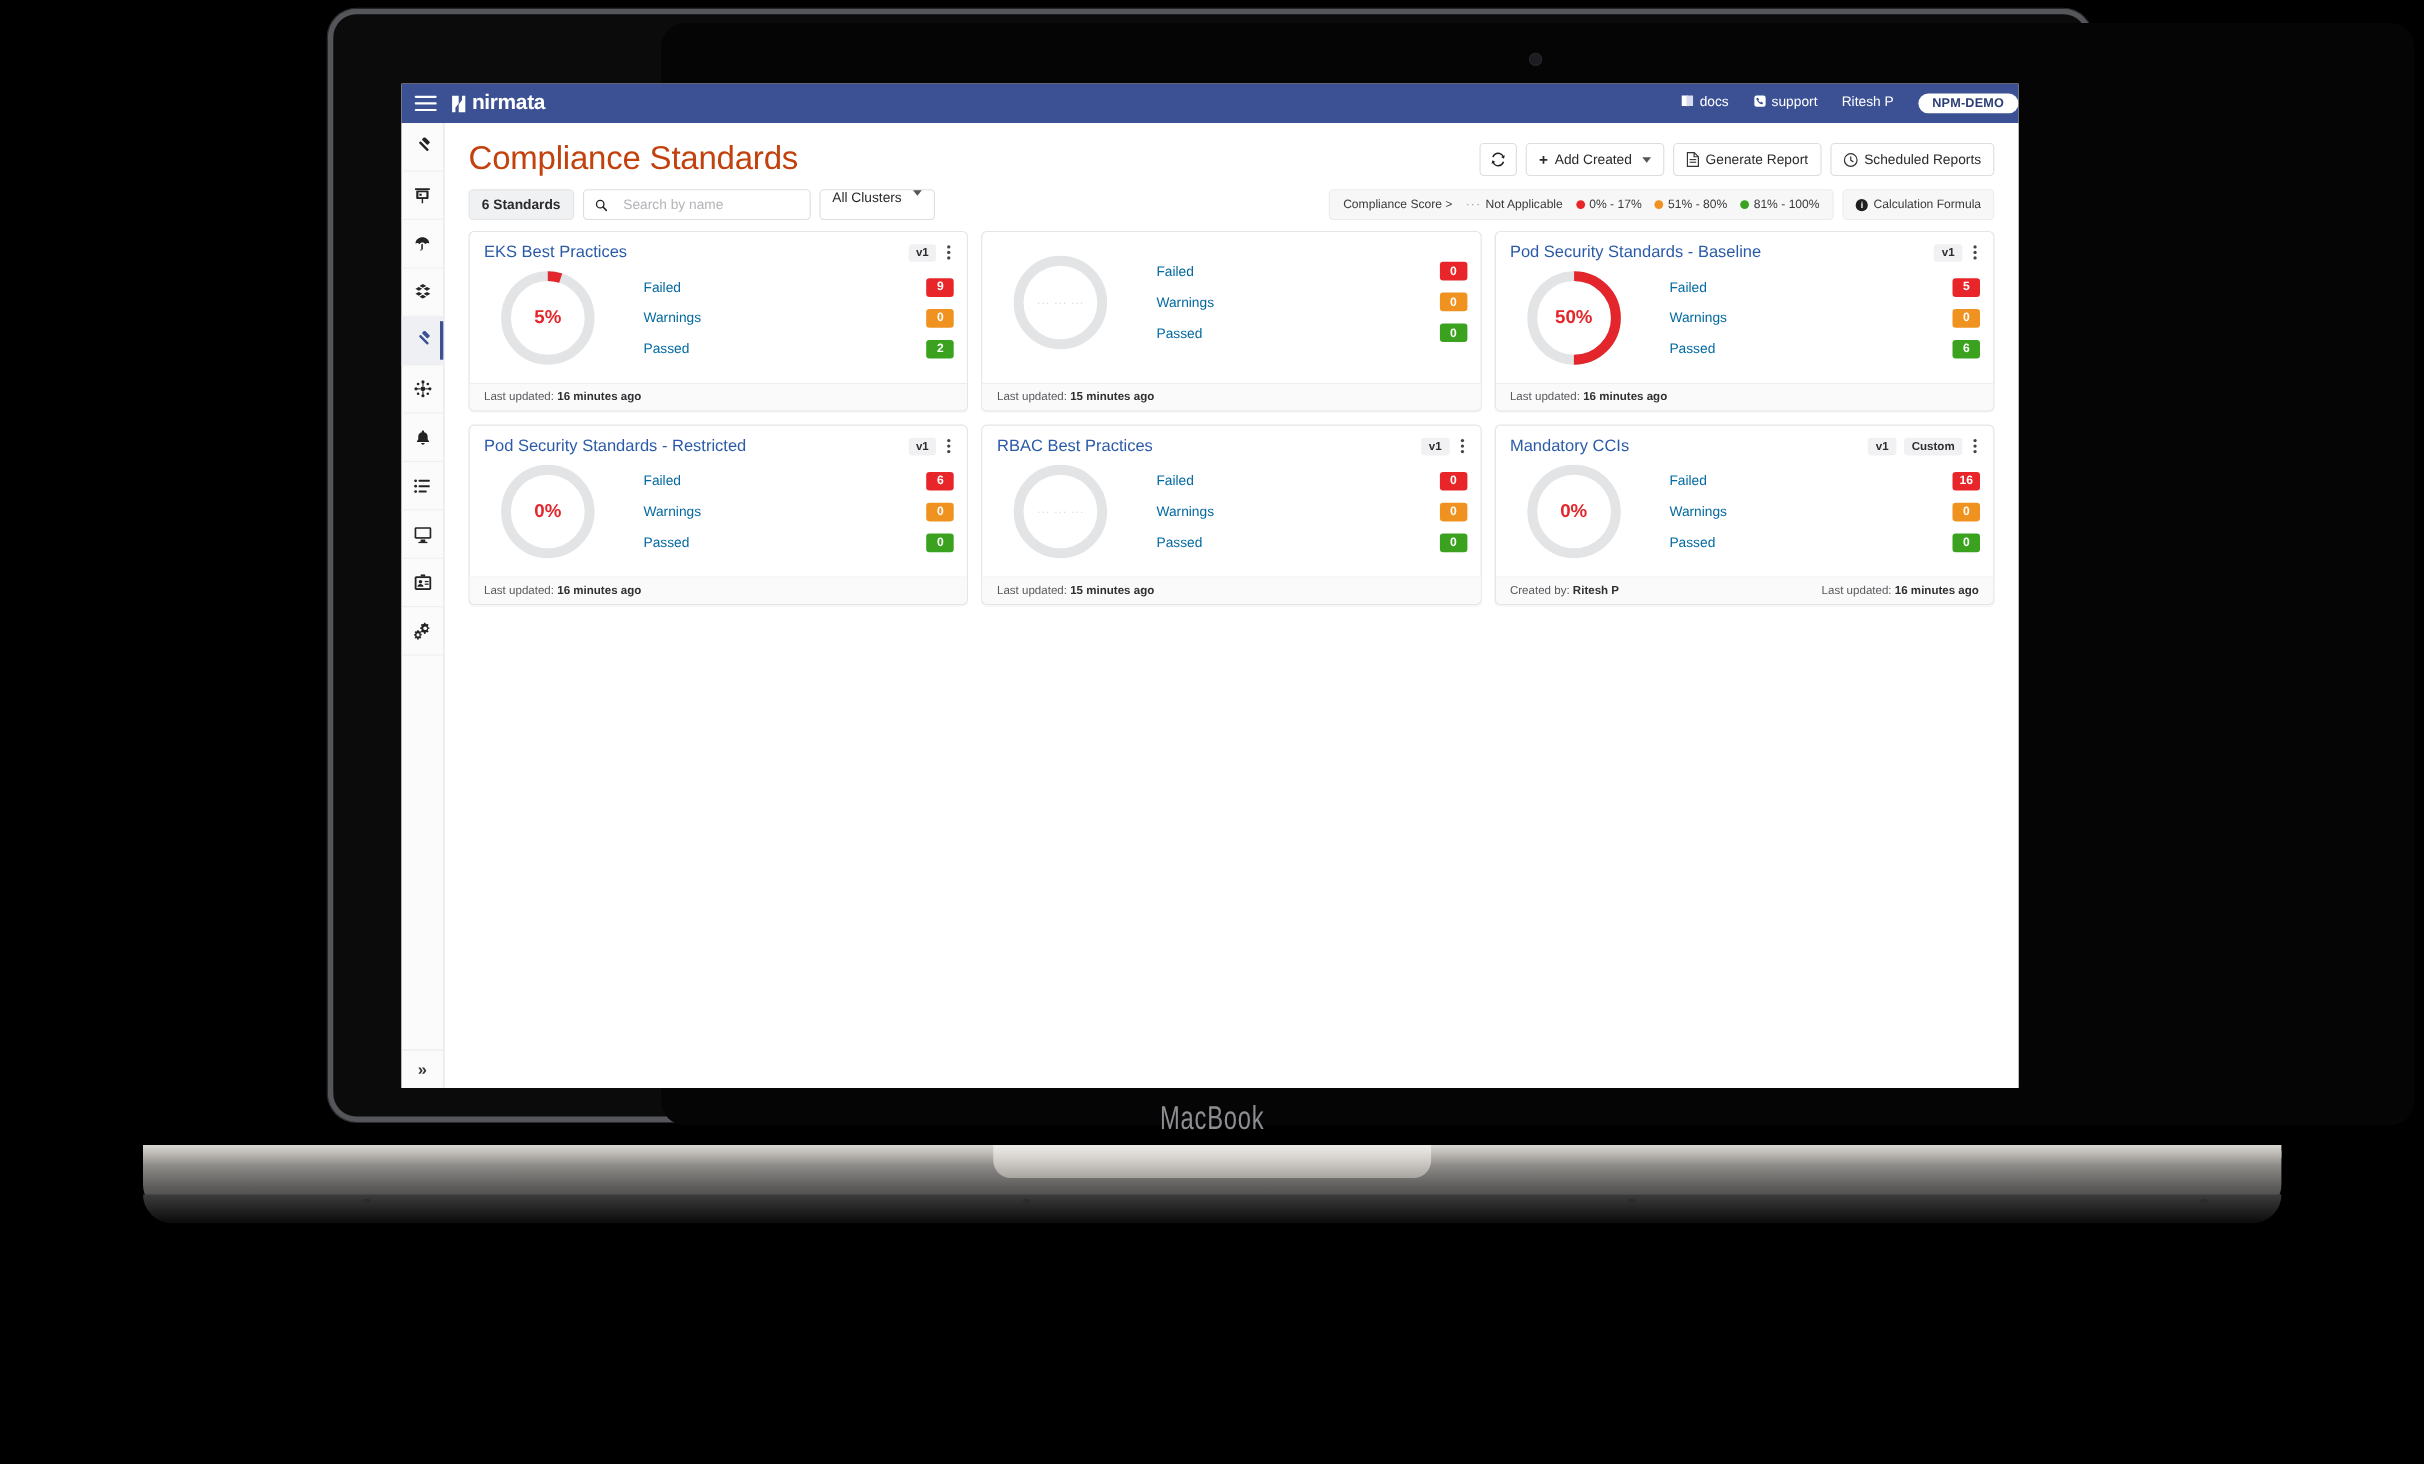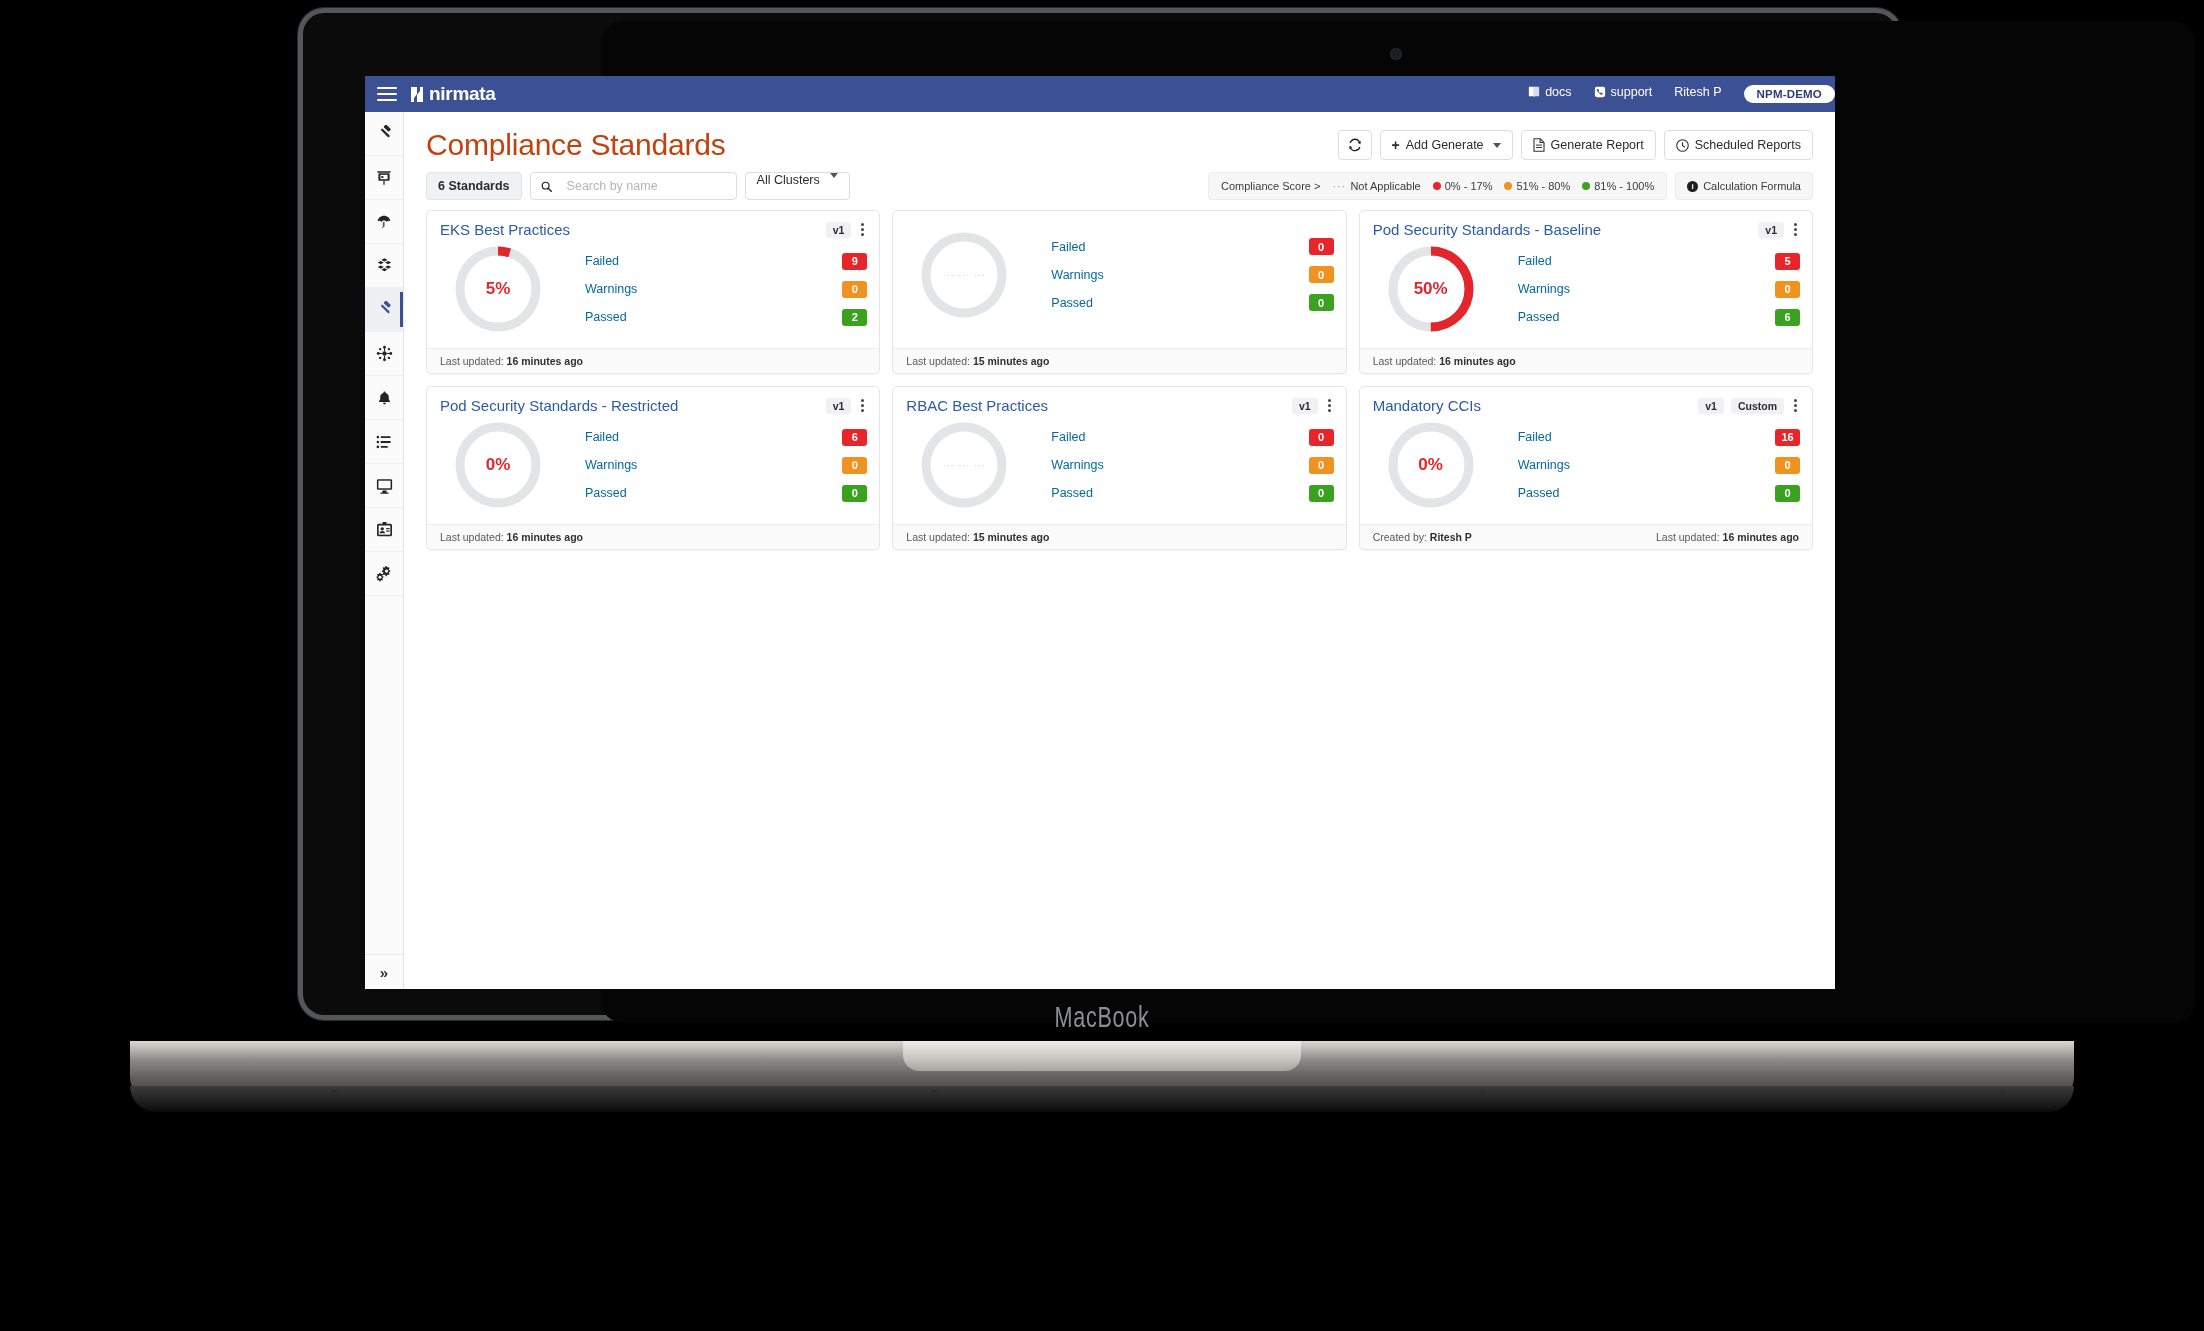--- a/index.html
+++ b/index.html
@@ -360,21 +360,21 @@
 
             <div class="hbtn icon-only">
               <svg width="14" height="14" viewBox="0 0 16 16">
                 <path d="M8 2.2c1.9 0 3.6 1.1 4.4 2.7l-1.5.4 3.1 1.8.9-3.4-1.3.4C12.5 1.9 10.4.6 8 .6 5 .6 2.5 2.6 1.7 5.3l1.6.4C3.9 3.7 5.8 2.2 8 2.2z" fill="#222"></path>
                 <path d="M8 13.8c-1.9 0-3.6-1.1-4.4-2.7l1.5-.4-3.1-1.8-.9 3.4 1.3-.4c1.1 2 3.2 3.3 5.6 3.3 3 0 5.5-2 6.3-4.7l-1.6-.4c-.6 2-2.5 3.5-4.7 3.5z" fill="#222"></path>
               </svg>
             </div>
 
             <div class="hbtn">
               <span style="font-weight:bold;font-size:14px;line-height:1;">+</span>
-              <span>Add Generate</span>
+              <span>Add Created</span>
               <span class="caret"></span>
             </div>
 
             <div class="hbtn">
               <svg width="12" height="14" viewBox="0 0 12 14">
                 <path d="M1 .8h6.2L11 4.4V13.2H1z" fill="none" stroke="#333" stroke-width="1.1"></path>
                 <path d="M7.1 1v3.5h3.6" fill="none" stroke="#333" stroke-width="1.1"></path>
                 <rect x="3" y="6.6" width="6" height="1" fill="#333"></rect>
                 <rect x="3" y="9" width="6" height="1" fill="#333"></rect>
               </svg>

